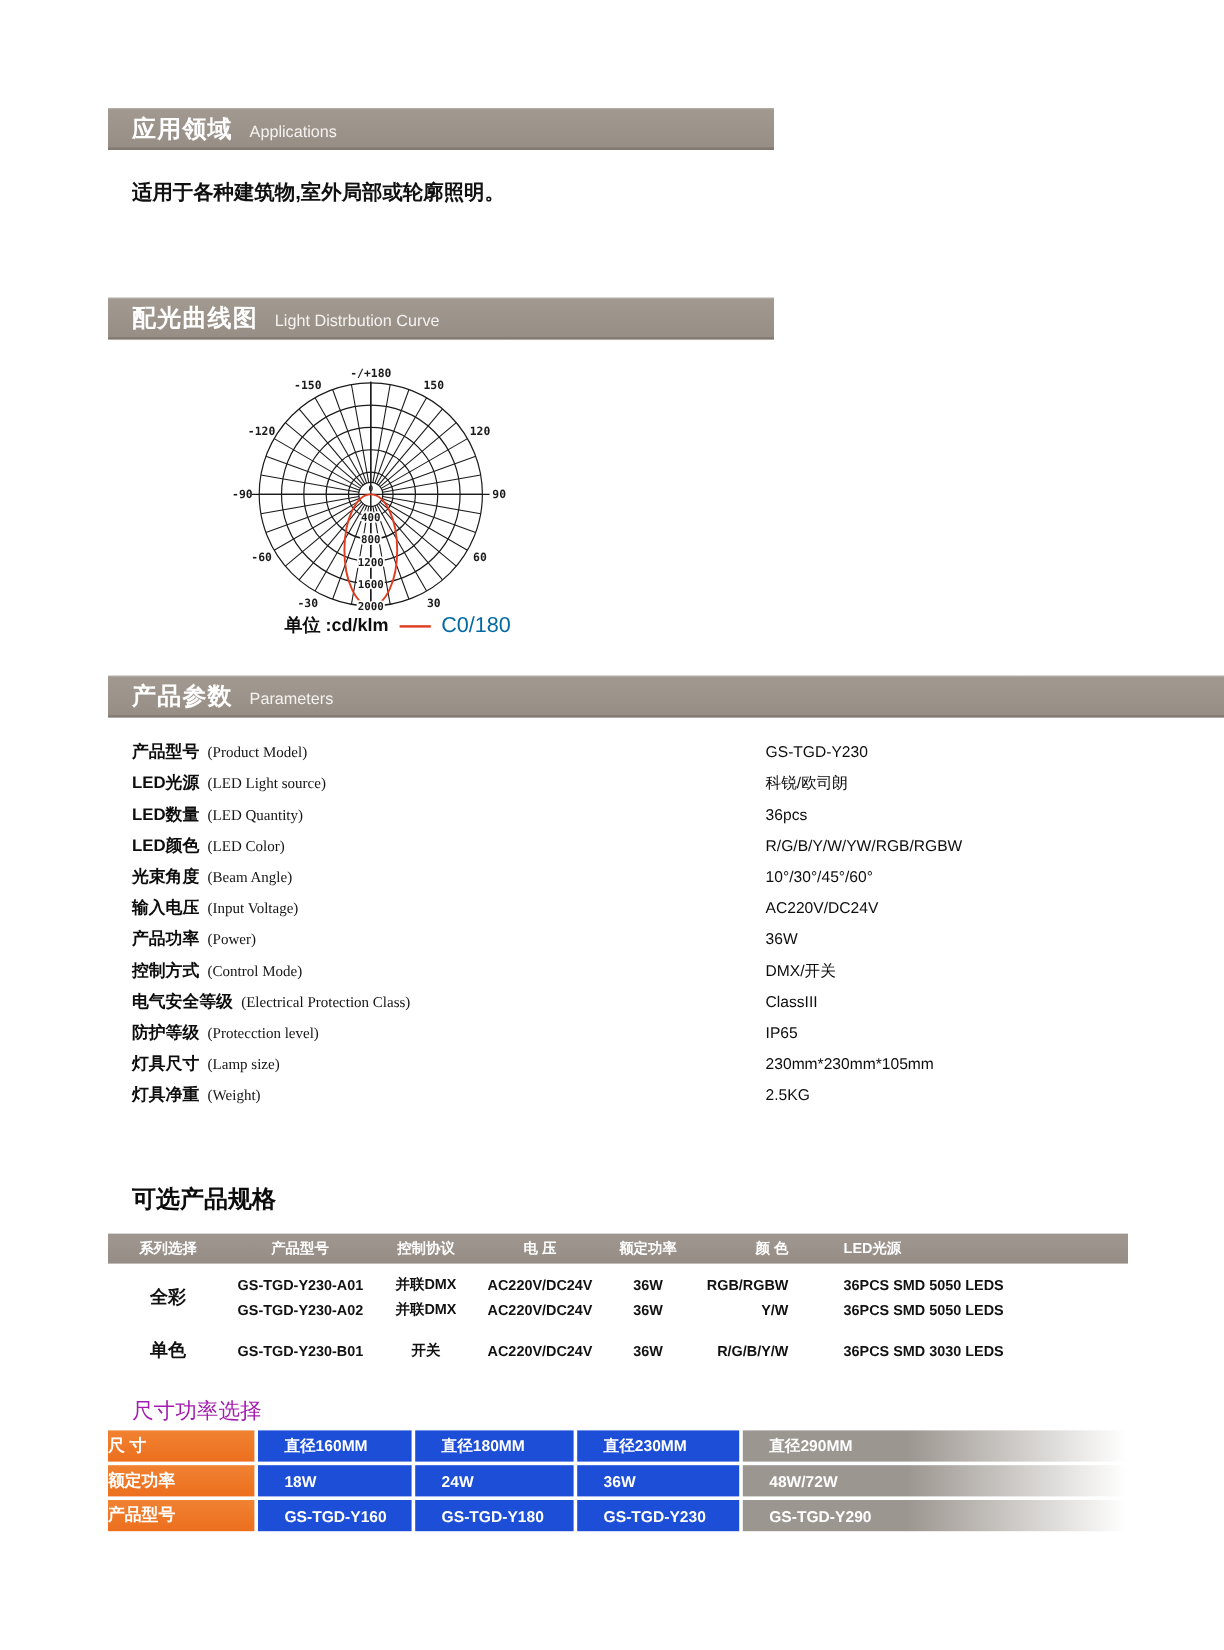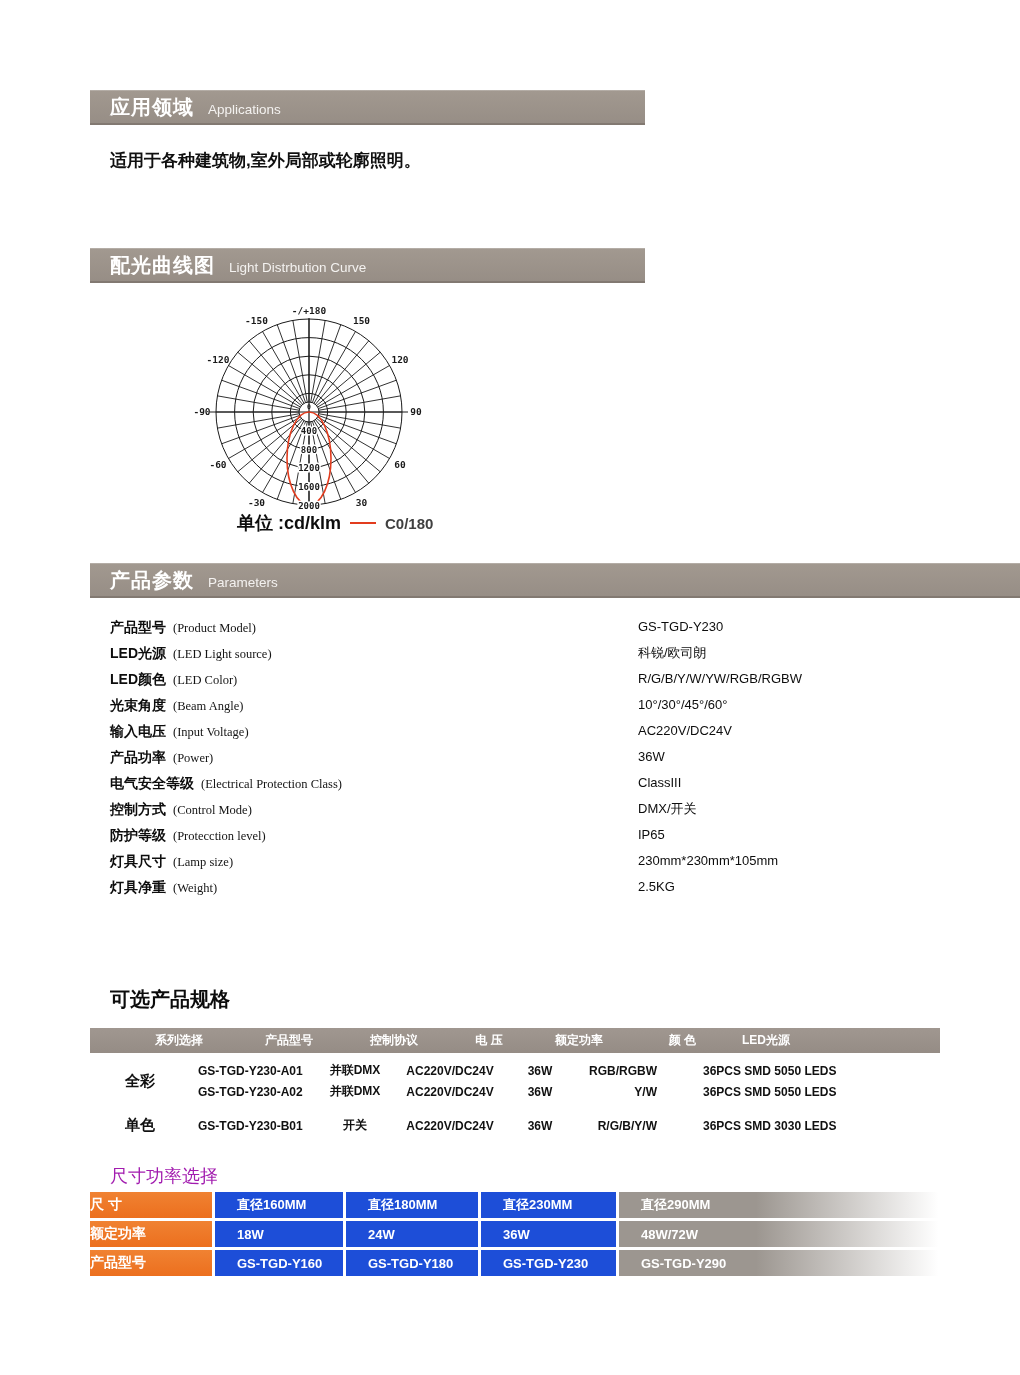--- a/index.html
+++ b/index.html
@@ -19,37 +19,37 @@
   .apps-body{position:absolute;left:110px;top:149px;font-size:17px;font-weight:700;color:#101010;}
 
   
   .chart{position:absolute;left:183px;top:296px;width:260px;height:225px;}
   .chart svg{display:block;}
   .ang{font-family:"DejaVu Sans Mono",monospace;font-size:9.5px;font-weight:700;fill:#1a1a1a;}
   .rad{font-family:"DejaVu Sans Mono",monospace;font-size:9px;font-weight:700;fill:#1a1a1a;
        stroke:#fff;stroke-width:3px;paint-order:stroke;}
   .rad0{font-family:"DejaVu Sans Mono",monospace;font-size:6.5px;font-weight:700;fill:#1a1a1a;}
   .caption{position:absolute;left:237px;top:511px;display:flex;align-items:center;}
-  .cap-unit{font-size:18px;font-weight:700;color:#0d0d0d;}
+  .cap-unit{font-size:15px;font-weight:700;color:#0d0d0d;}
   .cap-line{width:26px;height:2px;background:#e23c1e;margin:0 9px;}
-  .cap-legend{font-size:15px;font-weight:700;color:#404040;}
+  .cap-legend{font-size:18px;font-weight:400;color:#0369a1;}
 
   
   .params{position:absolute;left:110px;top:610px;width:830px;}
   .param-row{height:26px;line-height:33px;position:relative;white-space:nowrap;}
   .p-cn{font-size:14px;font-weight:700;color:#0d0d0d;}
   .p-en{font-family:"Liberation Serif",serif;font-size:12.5px;color:#141414;margin-left:7px;}
   .p-val{position:absolute;left:528px;top:0;font-size:13px;font-weight:500;color:#0d0d0d;}
 
   
   .opt-title{position:absolute;left:110px;top:986px;font-size:20px;font-weight:700;color:#0b0b0b;}
   .opt-head{position:absolute;left:90px;top:1028px;width:850px;height:25px;
             background:linear-gradient(180deg,#a09790 0%,#958c85 100%);
             display:grid;grid-template-columns:100px 120px 90px 100px 80px 95px 1fr;
-            align-items:center;box-sizing:border-box;padding-left:39px;}
+            align-items:center;box-sizing:border-box;}
   .oh{color:#fff;font-size:12px;font-weight:700;}
   .opt-rows{position:absolute;left:90px;top:1060px;width:850px;font-size:12px;font-weight:700;}
   .ogroup{display:grid;grid-template-columns:100px 1fr;}
   .ogroup.g2{margin-top:13px;}
   .series{display:flex;align-items:center;justify-content:center;font-size:15px;font-weight:700;}
   .orow{display:grid;grid-template-columns:120px 90px 100px 80px 95px 1fr;height:21px;align-items:center;}
   .cc{text-align:center;}
   .cr{text-align:right;padding-right:18px;}
   .cl1{text-align:left;padding-left:8px;}
   .cl2{text-align:left;padding-left:28px;}
@@ -165,26 +165,27 @@
   </div>
 
   <div class="bar bar3">
     <span class="cn">产品参数</span>
     <span class="en">Parameters</span>
   </div>
 
   <div class="params">
     <div class="param-row"><span class="p-cn">产品型号</span><span class="p-en">(Product Model)</span><span class="p-val">GS-TGD-Y230</span></div>
     <div class="param-row"><span class="p-cn">LED光源</span><span class="p-en">(LED Light source)</span><span class="p-val">科锐/欧司朗</span></div>
+    <div class="param-row"><span class="p-cn">LED数量</span><span class="p-en">(LED Quantity)</span><span class="p-val">36pcs</span></div>
     <div class="param-row"><span class="p-cn">LED颜色</span><span class="p-en">(LED Color)</span><span class="p-val">R/G/B/Y/W/YW/RGB/RGBW</span></div>
     <div class="param-row"><span class="p-cn">光束角度</span><span class="p-en">(Beam Angle)</span><span class="p-val">10°/30°/45°/60°</span></div>
     <div class="param-row"><span class="p-cn">输入电压</span><span class="p-en">(Input Voltage)</span><span class="p-val">AC220V/DC24V</span></div>
     <div class="param-row"><span class="p-cn">产品功率</span><span class="p-en">(Power)</span><span class="p-val">36W</span></div>
+    <div class="param-row"><span class="p-cn">控制方式</span><span class="p-en">(Control Mode)</span><span class="p-val">DMX/开关</span></div>
     <div class="param-row"><span class="p-cn">电气安全等级</span><span class="p-en">(Electrical Protection Class)</span><span class="p-val">ClassIII</span></div>
-    <div class="param-row"><span class="p-cn">控制方式</span><span class="p-en">(Control Mode)</span><span class="p-val">DMX/开关</span></div>
     <div class="param-row"><span class="p-cn">防护等级</span><span class="p-en">(Protecction level)</span><span class="p-val">IP65</span></div>
     <div class="param-row"><span class="p-cn">灯具尺寸</span><span class="p-en">(Lamp size)</span><span class="p-val">230mm*230mm*105mm</span></div>
     <div class="param-row"><span class="p-cn">灯具净重</span><span class="p-en">(Weight)</span><span class="p-val">2.5KG</span></div>
   </div>
 
   <div class="opt-title">可选产品规格</div>
 
   <div class="opt-head">
     <div class="oh cc">系列选择</div>
     <div class="oh cc">产品型号</div>

